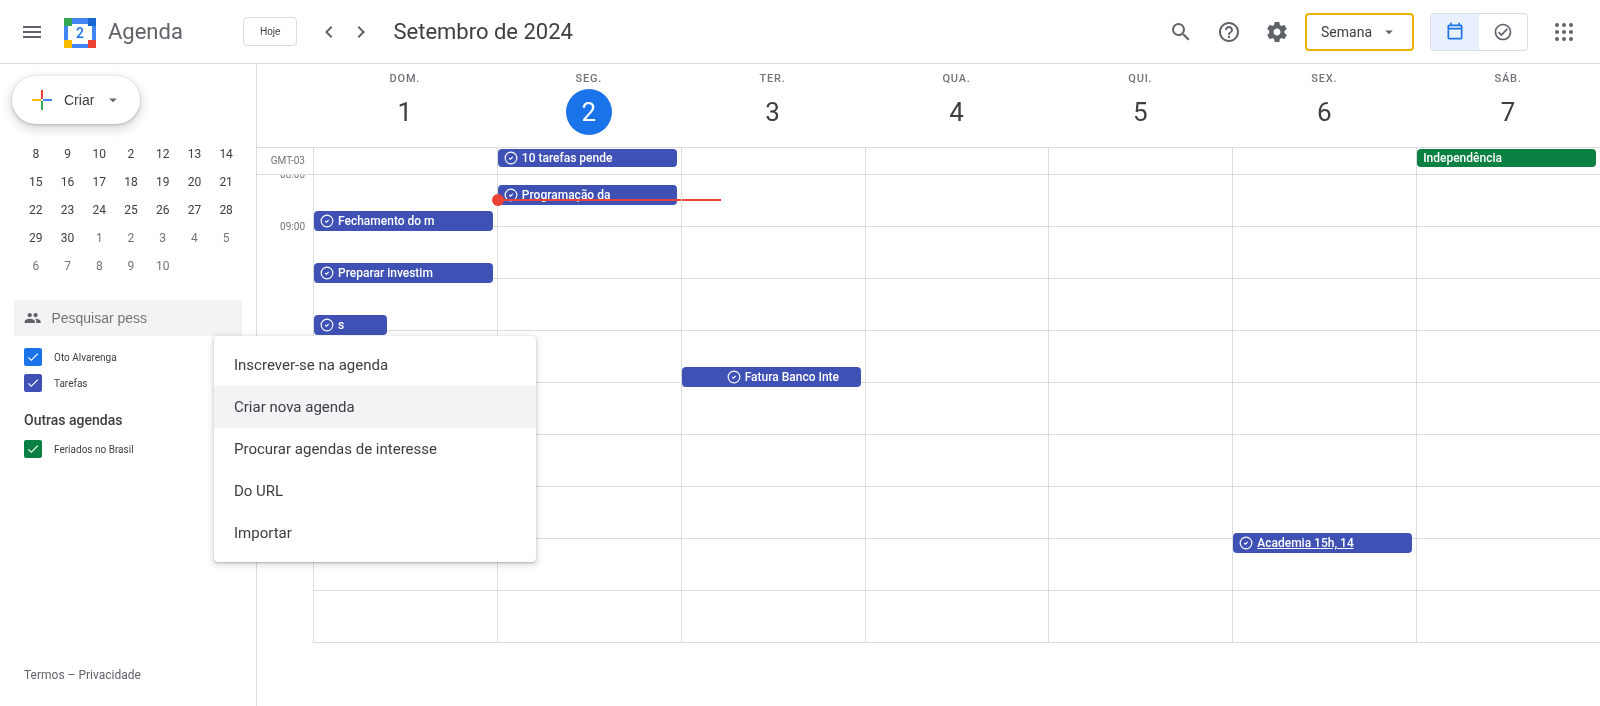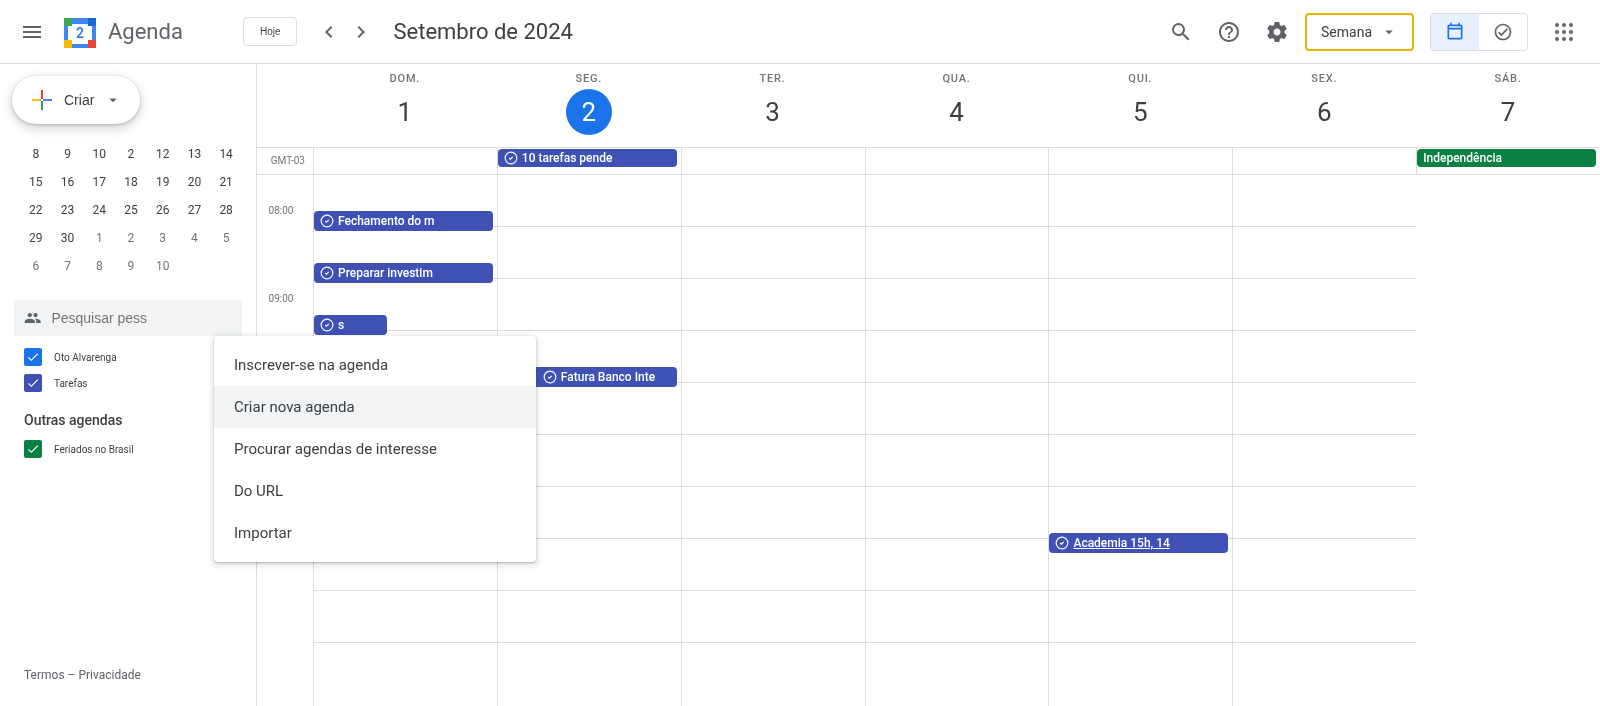--- a/index.html
+++ b/index.html
@@ -55,21 +55,21 @@
 
 .allday-row { display: grid; grid-template-columns: 56px repeat(7, 1fr); border-bottom: 1px solid #dadce0; }
 .allday-cell { border-left: 1px solid #dadce0; min-height: 24px; padding: 1px 4px 1px 0; position:relative;}
 .allday-cell:first-child { border-left: none; font-size: 10px; color: #70757a; text-align: right; padding-right: 8px; line-height:24px;}
 .chip { background: #3f51b5; color: #fff; font-size: 12px; border-radius: 4px; padding: 2px 6px; display: flex; align-items: flex-start; gap: 4px; white-space: nowrap; overflow: hidden; cursor:pointer; font-weight:500;}
 .chip.green { background: #0b8043; }
 
 .time-grid { flex: 1; overflow-y: auto; position: relative; }
 .time-grid-inner { display: grid; grid-template-columns: 56px repeat(7, 1fr); position: relative; }
 .time-labels { grid-column: 1; }
-.time-label { height: 52px; font-size: 10px; color: #70757a; text-align: center; padding-right: 8px; position: relative; top: -6px; margin-top: 36px;}
+.time-label { height: 52px; font-size: 10px; color: #70757a; text-align: right; padding-right: 8px; position: relative; top: -6px;}
 .day-col { border-left: 1px solid #dadce0; position: relative; }
 .hour-line { height: 52px; border-bottom: 1px solid #dadce0; }
 
 .event-chip { position: absolute; left: 0; right: 4px; background: #3f51b5; color: #fff; font-size: 12px; border-radius: 4px; padding: 2px 6px; display: flex; align-items: center; gap: 4px; white-space: nowrap; overflow: hidden; cursor:pointer; font-weight:500; height:20px;}
 
 .now-line { position: absolute; left: 0; right: 0; height: 2px; background: #ea4335; }
 .now-dot { position: absolute; width: 12px; height: 12px; background: #ea4335; border-radius: 50%; left: -6px; top: -5px; }
 
 
 .context-menu { position: absolute; left: 214px; top: 336px; width: 322px; background: #fff; border-radius: 4px; box-shadow: 0 2px 6px 2px rgba(60,64,67,.15), 0 1px 2px rgba(60,64,67,.3); padding: 8px 0; z-index: 100; }
@@ -369,20 +369,41 @@
           <div class="day-col">
             <div class="hour-line"></div>
             <div class="hour-line"></div>
             <div class="hour-line"></div>
             <div class="hour-line"></div>
             <div class="hour-line"></div>
             <div class="hour-line"></div>
             <div class="hour-line"></div>
             <div class="hour-line"></div>
             <div class="hour-line"></div>
+            <div class="event-chip" style="top: 10px;">
+              <svg width="14" height="14" viewBox="0 0 24 24" fill="#fff">
+                <circle cx="12" cy="12" r="10" fill="none" stroke="#fff" stroke-width="2"></circle>
+                <path d="M9 12l2 2 4-4" fill="none" stroke="#fff" stroke-width="2"></path>
+              </svg>
+              <span>Programação da</span>
+            </div>
+            <div class="now-line" style="top: 24px; right: -40px;">
+              <div class="now-dot"></div>
+            </div>
+          </div>
+          <div class="day-col">
+            <div class="hour-line"></div>
+            <div class="hour-line"></div>
+            <div class="hour-line"></div>
+            <div class="hour-line"></div>
+            <div class="hour-line"></div>
+            <div class="hour-line"></div>
+            <div class="hour-line"></div>
+            <div class="hour-line"></div>
+            <div class="hour-line"></div>
             <div class="event-chip" style="top: 192px; padding-left: 45px;">
               <svg width="14" height="14" viewBox="0 0 24 24" fill="#fff">
                 <circle cx="12" cy="12" r="10" fill="none" stroke="#fff" stroke-width="2"></circle>
                 <path d="M9 12l2 2 4-4" fill="none" stroke="#fff" stroke-width="2"></path>
               </svg>
               <span>Fatura Banco Inte</span>
             </div>
           </div>
           <div class="day-col">
             <div class="hour-line"></div>

